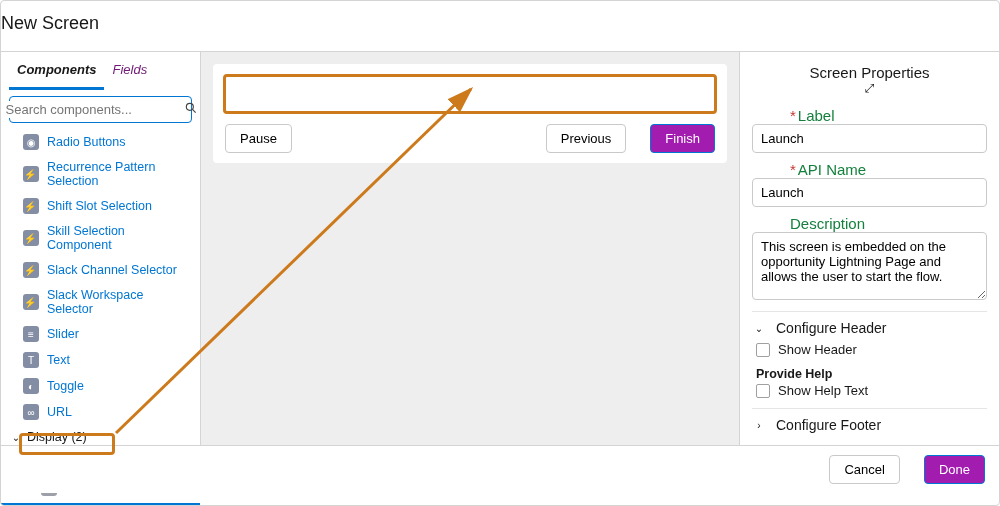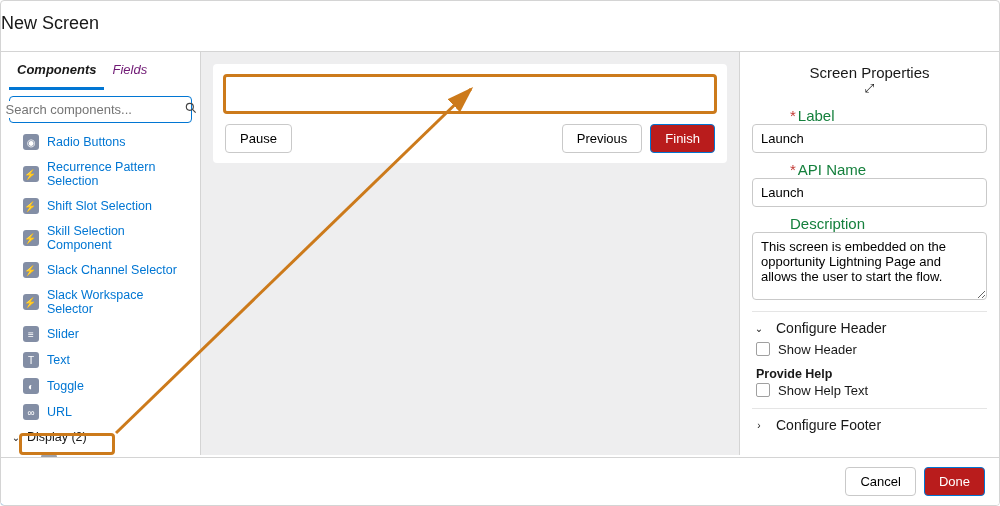--- a/index.html
+++ b/index.html
@@ -126,21 +126,21 @@
   }
   .btn-row .group { display:flex; gap:8px; }
   .btn {
     border: 1px solid #c9c9c9;
     border-radius: 4px;
     padding: 6px 14px;
     background: #fff;
     cursor: pointer;
     font-size: 13px;
   }
-  .btn.primary { background:#b91c1c; color:#fff; border-color:#0176d3; }
+  .btn.primary { background:#a21caf; color:#fff; border-color:#0176d3;margin-left:16px; }
   
   .right {
     width: 260px;
     border-left: 1px solid #d4d4d4;
     padding: 12px 12px;
     display:flex; flex-direction: column; gap:8px;
     font-size: 12.5px;
   }
   .props-head {
     display:flex; justify-content: space-between; align-items:center;
@@ -162,26 +162,26 @@
   .ta { height:68px; resize:both; }
   .sect {
     border-top:1px solid #e5e5e5;
     padding-top:8px;
   }
   .sect-head {
     display:flex; align-items:center; gap:6px;
     font-weight:400; cursor:pointer; font-size:14px;
     margin-bottom:6px;
   }
-  .cb-row { display:flex; align-items:flex-start; gap:8px; padding-left:4px; font-size:13px; margin:2px 0;}
+  .cb-row { display:flex; align-items:center; gap:8px; padding-left:4px; font-size:13px; margin:2px 0;}
   .cb { width:14px; height:14px; border:1px solid #a0a0a0; border-radius:2px; }
   .prov { font-weight:600; margin:10px 0 2px 4px; }
   
   .footer {
-    position:absolute; bottom:0; left:0; right:0;
+    position:absolute; bottom:12px; left:0; right:0;
     border-top:1px solid #d4d4d4;
     display:flex; justify-content:flex-end; gap:8px;
     padding:9px 14px;
     background:#fff;
   }
   
   .highlight-twig {
     position:absolute;
     border:3px solid #cc7a1b;
     border-radius:4px;

